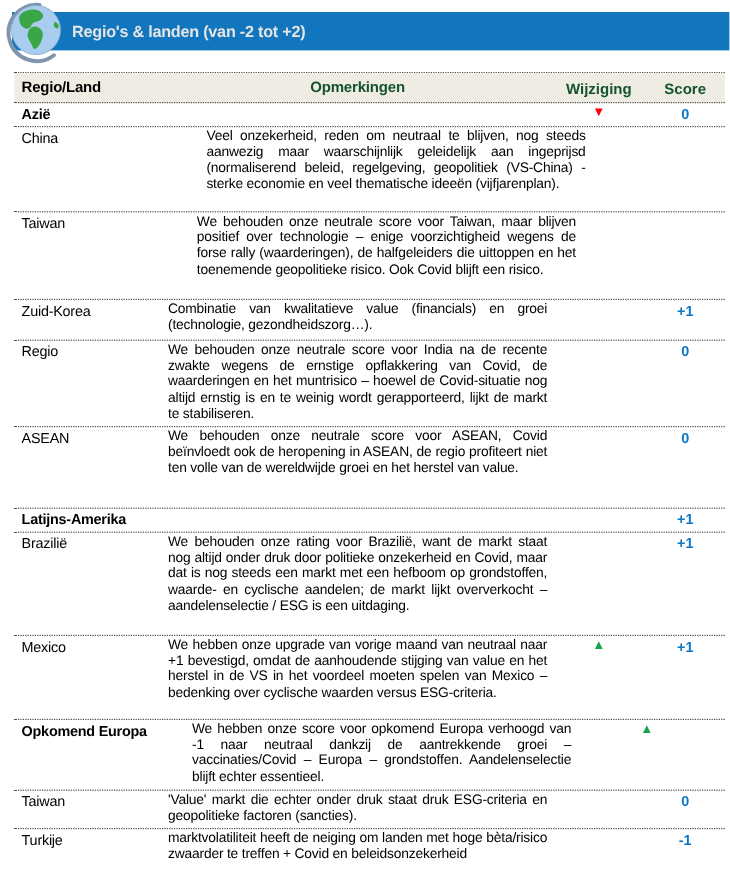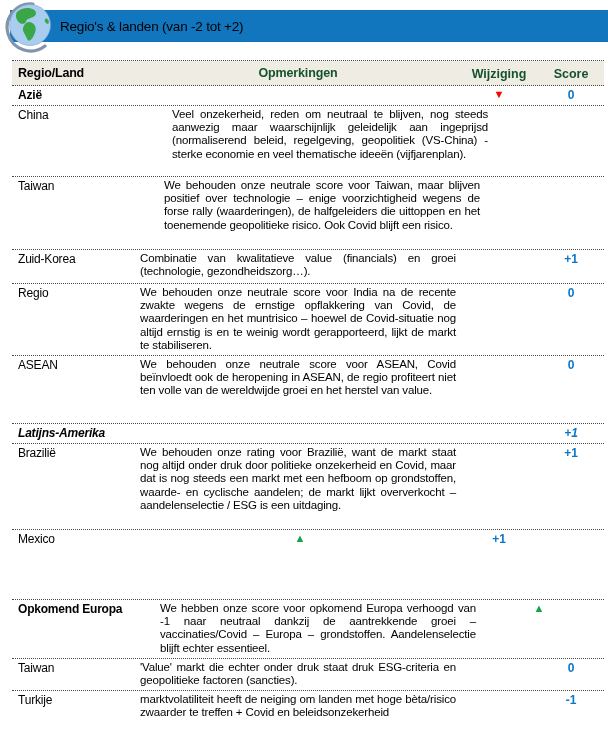--- a/index.html
+++ b/index.html
@@ -16,21 +16,21 @@
     width:608px;height:730px;position:relative;background:#ffffff;
     font-family:"Liberation Sans", sans-serif;color:#000;overflow:hidden;
   }
   
   .banner{
     position:absolute;left:10px;top:10px;right:0;height:32px;
     background:var(--banner-blue);
   }
   .banner-title{
     position:absolute;left:50px;top:50%;transform:translateY(-50%);
-    color:#000000;font-weight:normal;font-size:13.5px;letter-spacing:-0.2px;white-space:nowrap;
+    color:#e5e5e5;font-weight:bold;font-size:13.5px;letter-spacing:-0.2px;white-space:nowrap;
   }
   .globe{position:absolute;left:3px;top:1px;width:52px;height:55px;z-index:2;}
   
   .table{
     position:absolute;left:12px;top:60px;width:592px;
     border-top:1px dotted var(--dot);
     font-size:11.5px;
   }
   .row{
     display:grid;
@@ -60,21 +60,21 @@
   .row.bold .cell.name{font-weight:bold;}
   .cell.change.up{color:var(--up-green);}
   .cell.change.down{color:var(--down-red);}
   
   #rows .row:nth-child(1){min-height:20px;}
   #rows .row:nth-child(2){min-height:71px;gap:32px;}
   #rows .row:nth-child(3){min-height:73px;gap:24px;}
   #rows .row:nth-child(4){min-height:34px;}
   #rows .row:nth-child(5){min-height:71px;}
   #rows .row:nth-child(6){min-height:68px;}
-  #rows .row:nth-child(7){min-height:18px;font-style:italic;}
+  #rows .row:nth-child(7){min-height:18px;}
   #rows .row:nth-child(8){min-height:86px;}
   #rows .row:nth-child(9){min-height:70px;}
   #rows .row:nth-child(10){min-height:55px;gap:20px;}
   #rows .row:nth-child(11){min-height:30px;}
   #rows .row:nth-child(12){min-height:42px;}
 </style>
 </head>
 <body>
 
 <div class="banner">
@@ -140,20 +140,21 @@
     <div class="cell score">+1</div>
   </div>
       <div class="row">
     <div class="cell name">Brazilië</div>
     <div class="cell comment">We behouden onze rating voor Brazilië, want de markt staat nog altijd onder druk door politieke onzekerheid en Covid, maar dat is nog steeds een markt met een hefboom op grondstoffen, waarde- en cyclische aandelen; de markt lijkt oververkocht – aandelenselectie / ESG is een uitdaging.</div>
     <div class="cell change"></div>
     <div class="cell score">+1</div>
   </div>
       <div class="row">
     <div class="cell name">Mexico</div>
+    <div class="cell comment">We hebben onze upgrade van vorige maand van neutraal naar +1 bevestigd, omdat de aanhoudende stijging van value en het herstel in de VS in het voordeel moeten spelen van Mexico – bedenking over cyclische waarden versus ESG-criteria.</div>
     <div class="cell change up">▲</div>
     <div class="cell score">+1</div>
   </div>
       <div class="row bold">
     <div class="cell name">Opkomend Europa</div>
     <div class="cell comment">We hebben onze score voor opkomend Europa verhoogd van -1 naar neutraal dankzij de aantrekkende groei – vaccinaties/Covid – Europa – grondstoffen. Aandelenselectie blijft echter essentieel.</div>
     <div class="cell change up">▲</div>
     <div class="cell score">0</div>
   </div>
       <div class="row">

